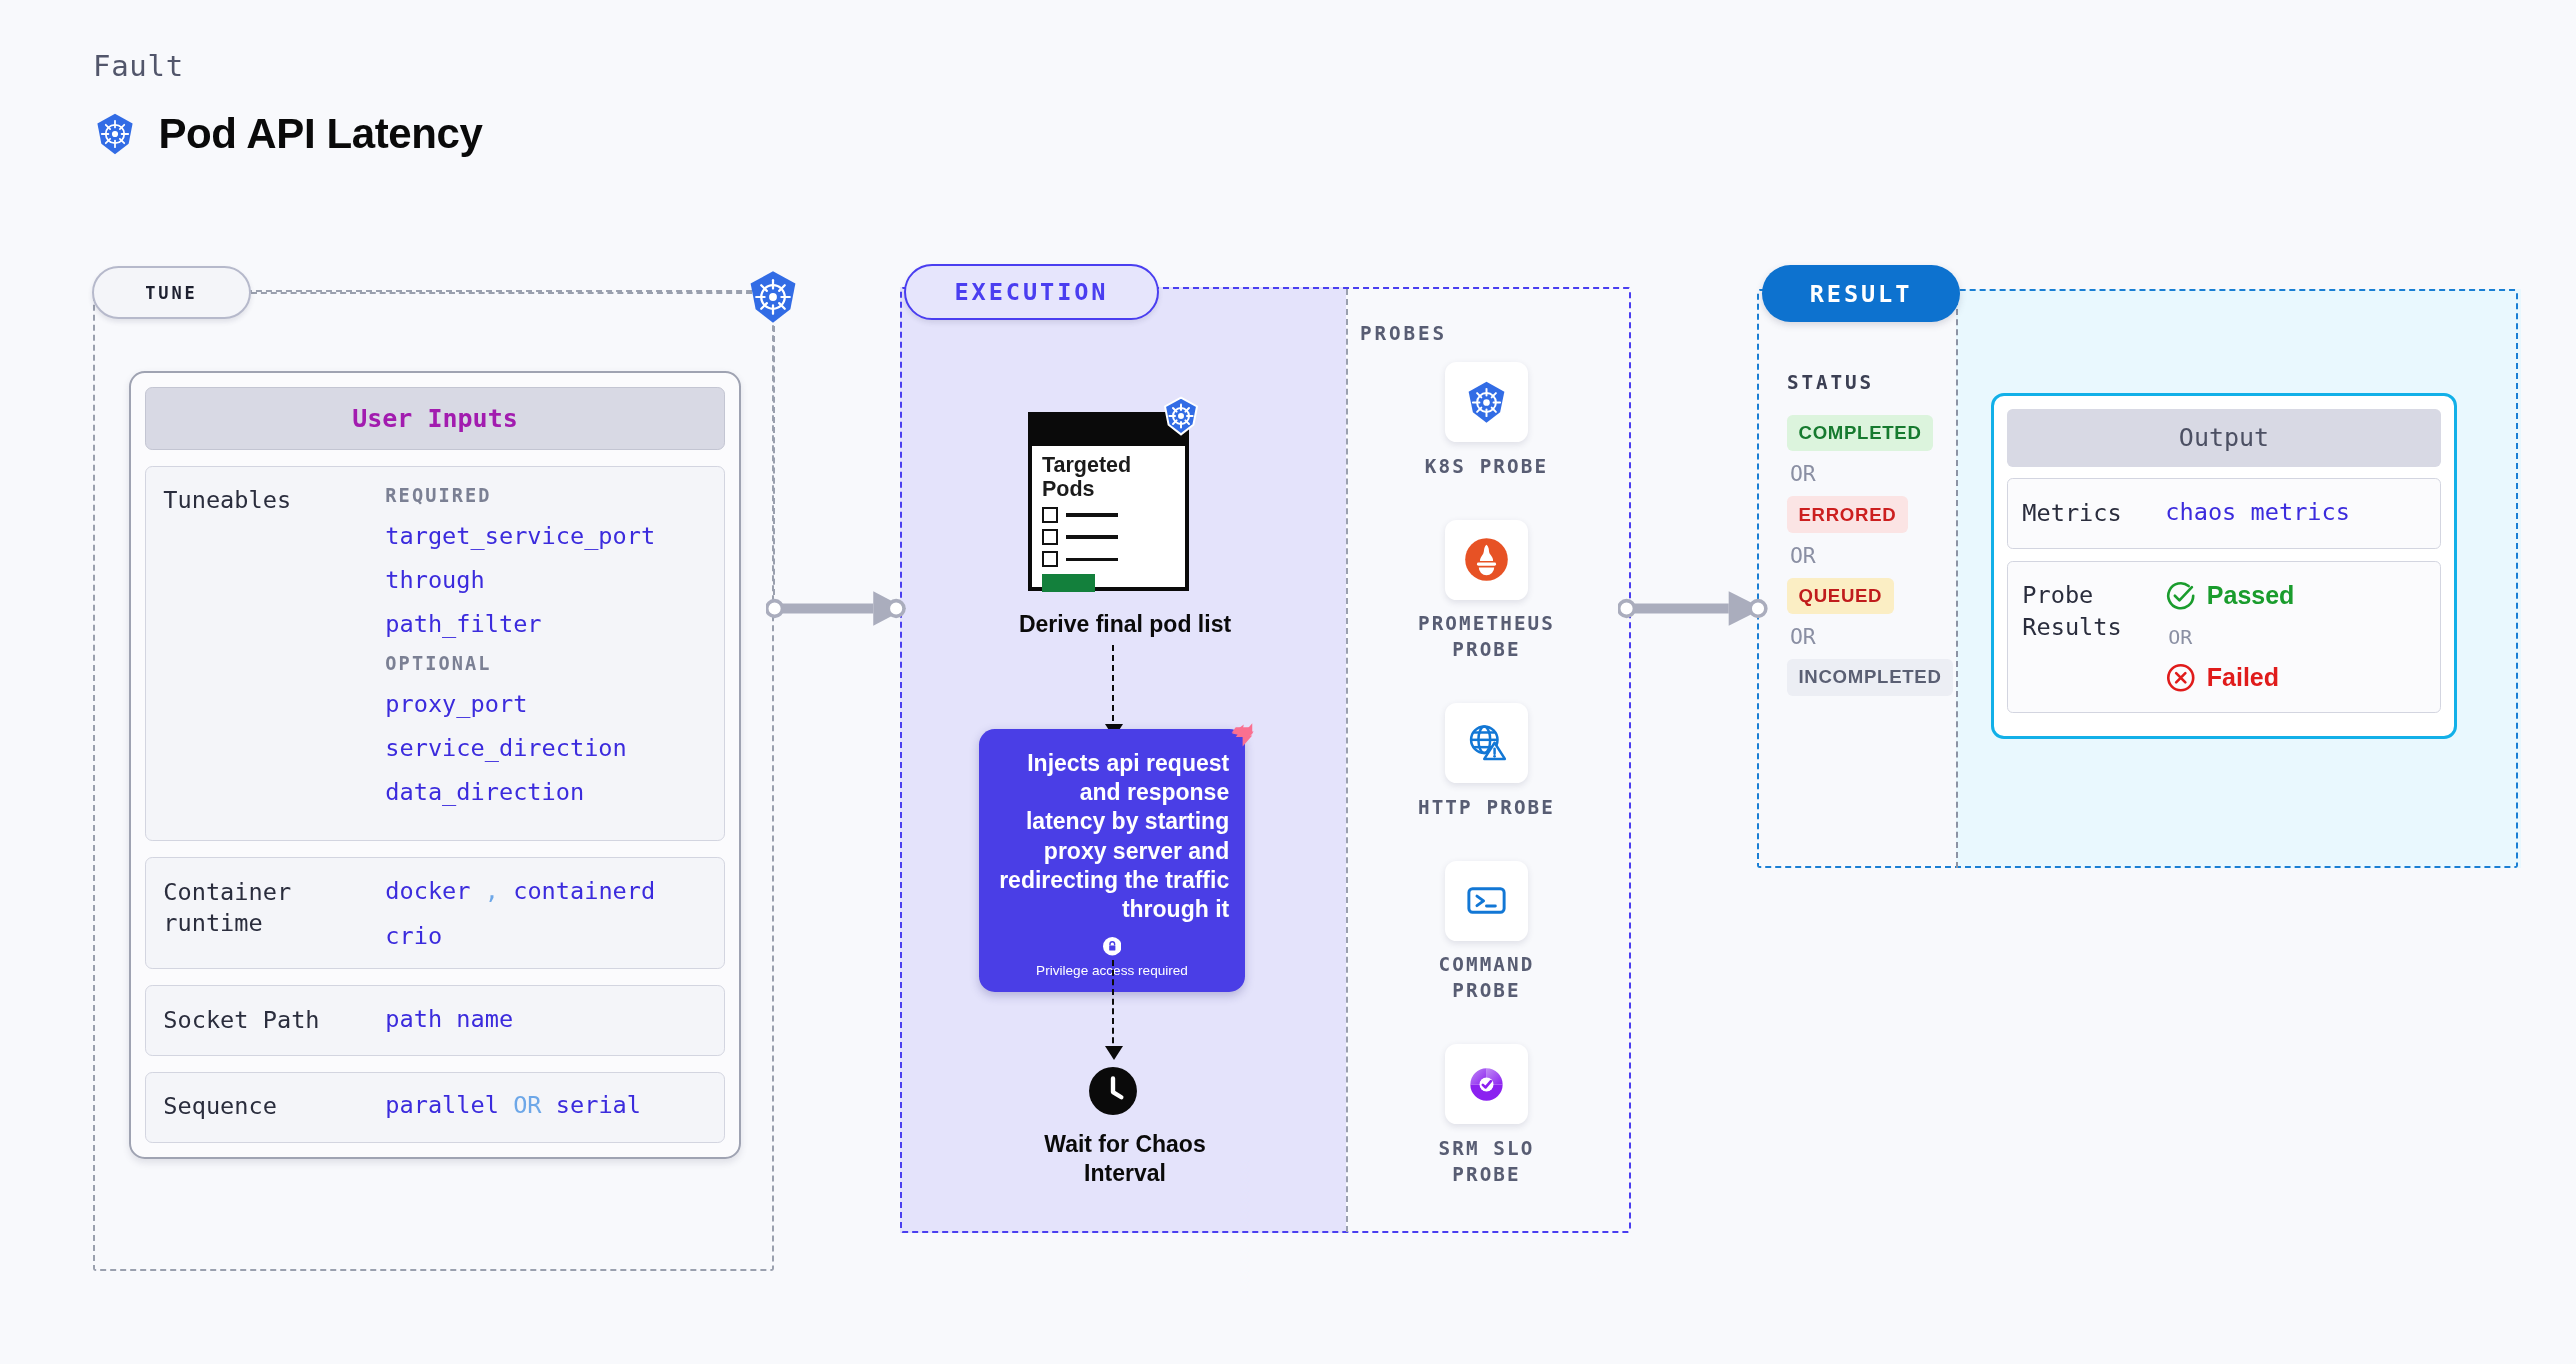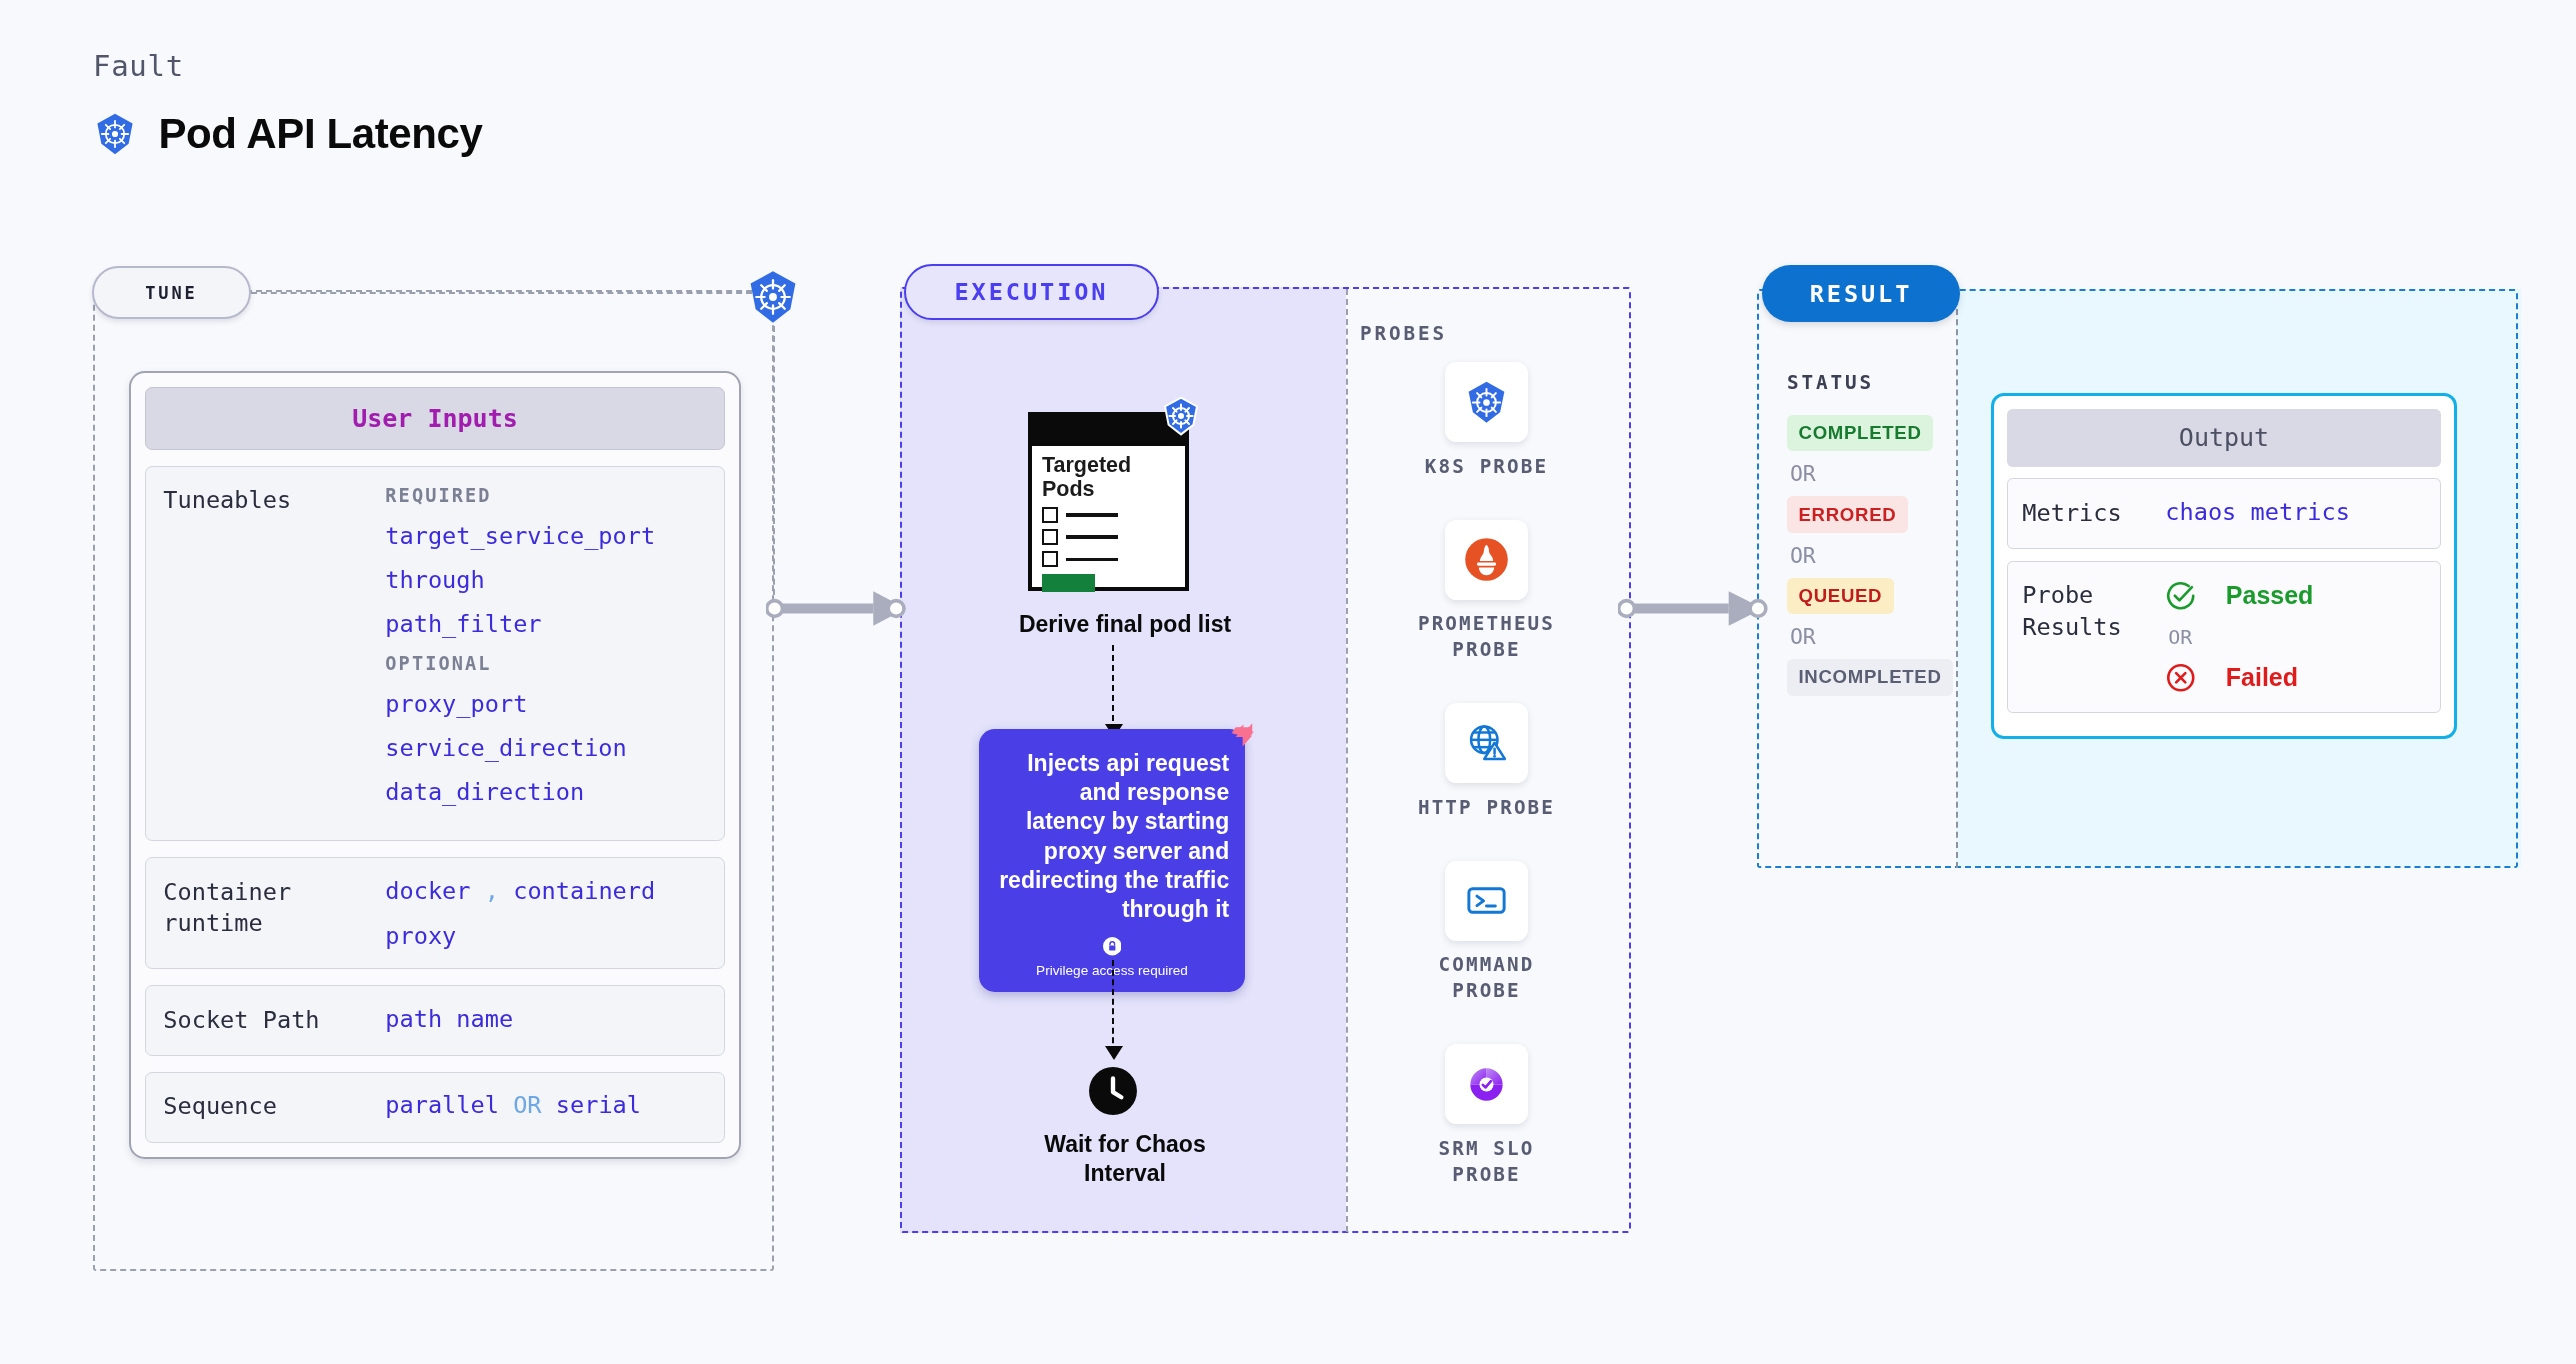--- a/index.html
+++ b/index.html
@@ -255,21 +255,21 @@
   .out-block {
     background:#fbfbfd; border:0.7px solid #d3d5e0; border-radius:5.7px;
     display:flex; padding:18.6px 14.3px; margin-bottom:11.5px;
   }
   .out-block:last-child { margin-bottom:10px; }
   .out-key {
     width:143px; flex:0 0 143px; font-size:23.6px; color:#2a2d3d;
     line-height:1.35; font-family:"DejaVu Sans Mono", monospace;
   }
   .out-val { flex:1; font-size:23.6px; font-family:"DejaVu Sans Mono", monospace; }
-  .pr-row { display:flex; align-items:center; gap:29px; }
+  .pr-row { display:flex; align-items:center; gap:10px; }
   .pr-text {
     font-family:"Liberation Sans", sans-serif;
     font-weight:bold; font-size:25px;
   }
   .pr-or {
     font-family:"DejaVu Sans Mono", monospace;
     font-size:20px; color:#8a8fa3; margin:13px 0 13px 2.9px;
   }
 </style>
 </head>
@@ -367,21 +367,21 @@
 
   <div class="ui-block">
     <div class="ui-key">Container runtime</div>
     <div class="ui-val">
       <div class="val-line">
         <span class="val-blue">docker</span>
         <span class="val-sep">,</span>
         <span class="val-blue">containerd</span>
       </div>
       <div class="val-line">
-        <span class="val-blue">proxy</span>
+        <span class="val-blue">crio</span>
       </div>
     </div>
   </div>
 
   <div class="ui-block">
     <div class="ui-key">Socket Path</div>
     <div class="ui-val val-blue">path name</div>
   </div>
 
   <div class="ui-block">

